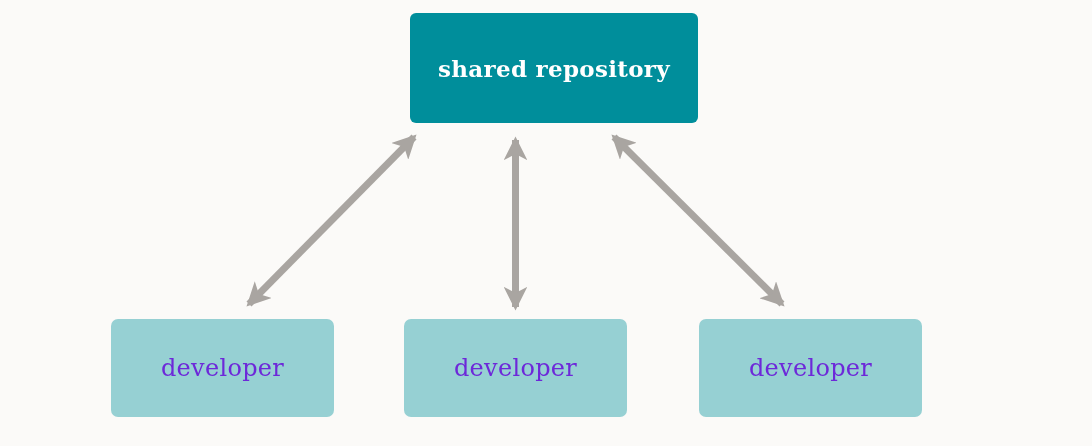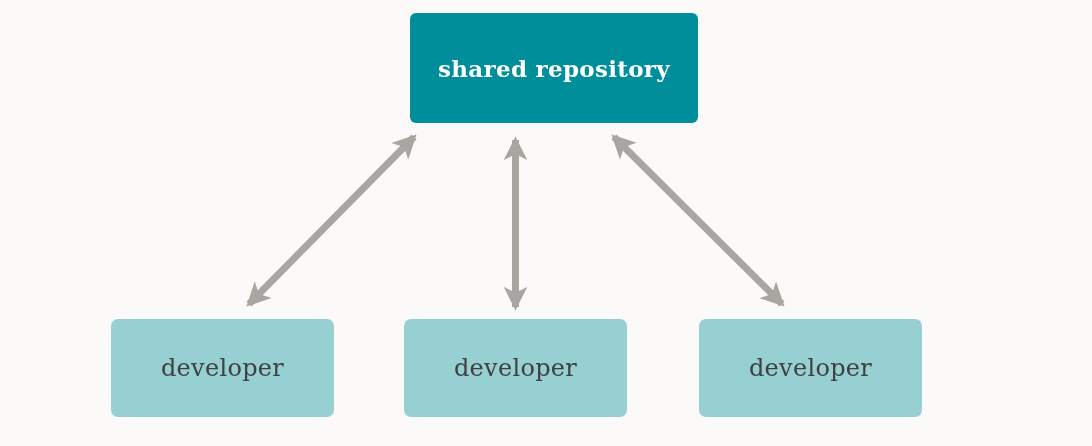--- a/index.html
+++ b/index.html
@@ -45,21 +45,21 @@
     letter-spacing: 0.3px;
   }
   .node-dev {
     top: 319px;
     width: 223px;
     height: 98px;
     background: #96d0d3;
     border-radius: 7px;
   }
   .node-dev .node-label {
-    color: #404040;
+    color: #6d28d9;
     font-size: 24px;
     font-weight: 400;
     letter-spacing: 0.3px;
   }
   .node-dev-1 { left: 111px; }
   .node-dev-2 { left: 404px; }
   .node-dev-3 { left: 699px; }
 </style>
 </head>
 <body>

